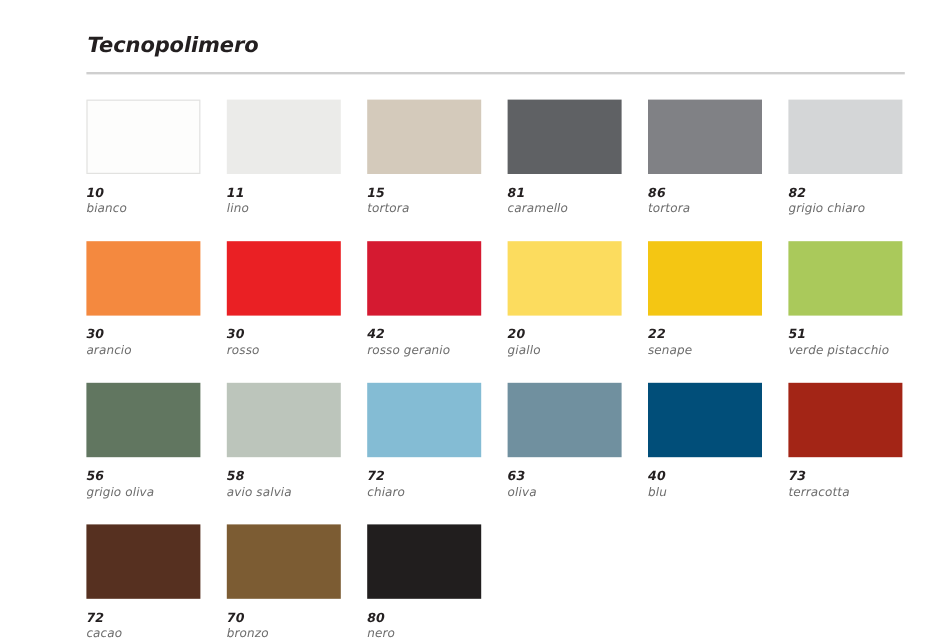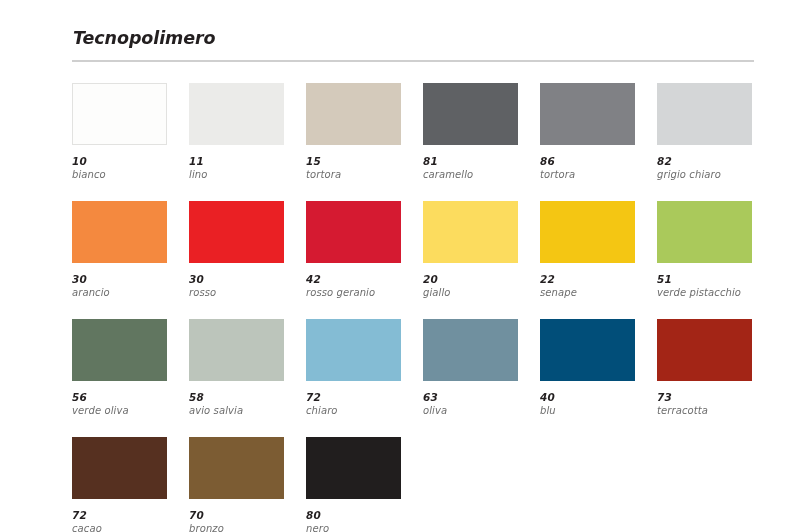--- a/index.html
+++ b/index.html
@@ -152,21 +152,21 @@
         <div class="swatch-name">senape</div>
       </div>
       <div class="swatch-cell">
         <div class="swatch-chip" style="background-color: rgb(170, 201, 91);"></div>
         <div class="swatch-code">51</div>
         <div class="swatch-name">verde pistacchio</div>
       </div>
       <div class="swatch-cell">
         <div class="swatch-chip" style="background-color: rgb(97, 118, 96);"></div>
         <div class="swatch-code">56</div>
-        <div class="swatch-name">verde oliva</div>
+        <div class="swatch-name">grigio oliva</div>
       </div>
       <div class="swatch-cell">
         <div class="swatch-chip" style="background-color: rgb(188, 197, 187);"></div>
         <div class="swatch-code">58</div>
         <div class="swatch-name">avio salvia</div>
       </div>
       <div class="swatch-cell">
         <div class="swatch-chip" style="background-color: rgb(132, 188, 212);"></div>
         <div class="swatch-code">72</div>
         <div class="swatch-name">chiaro</div>

